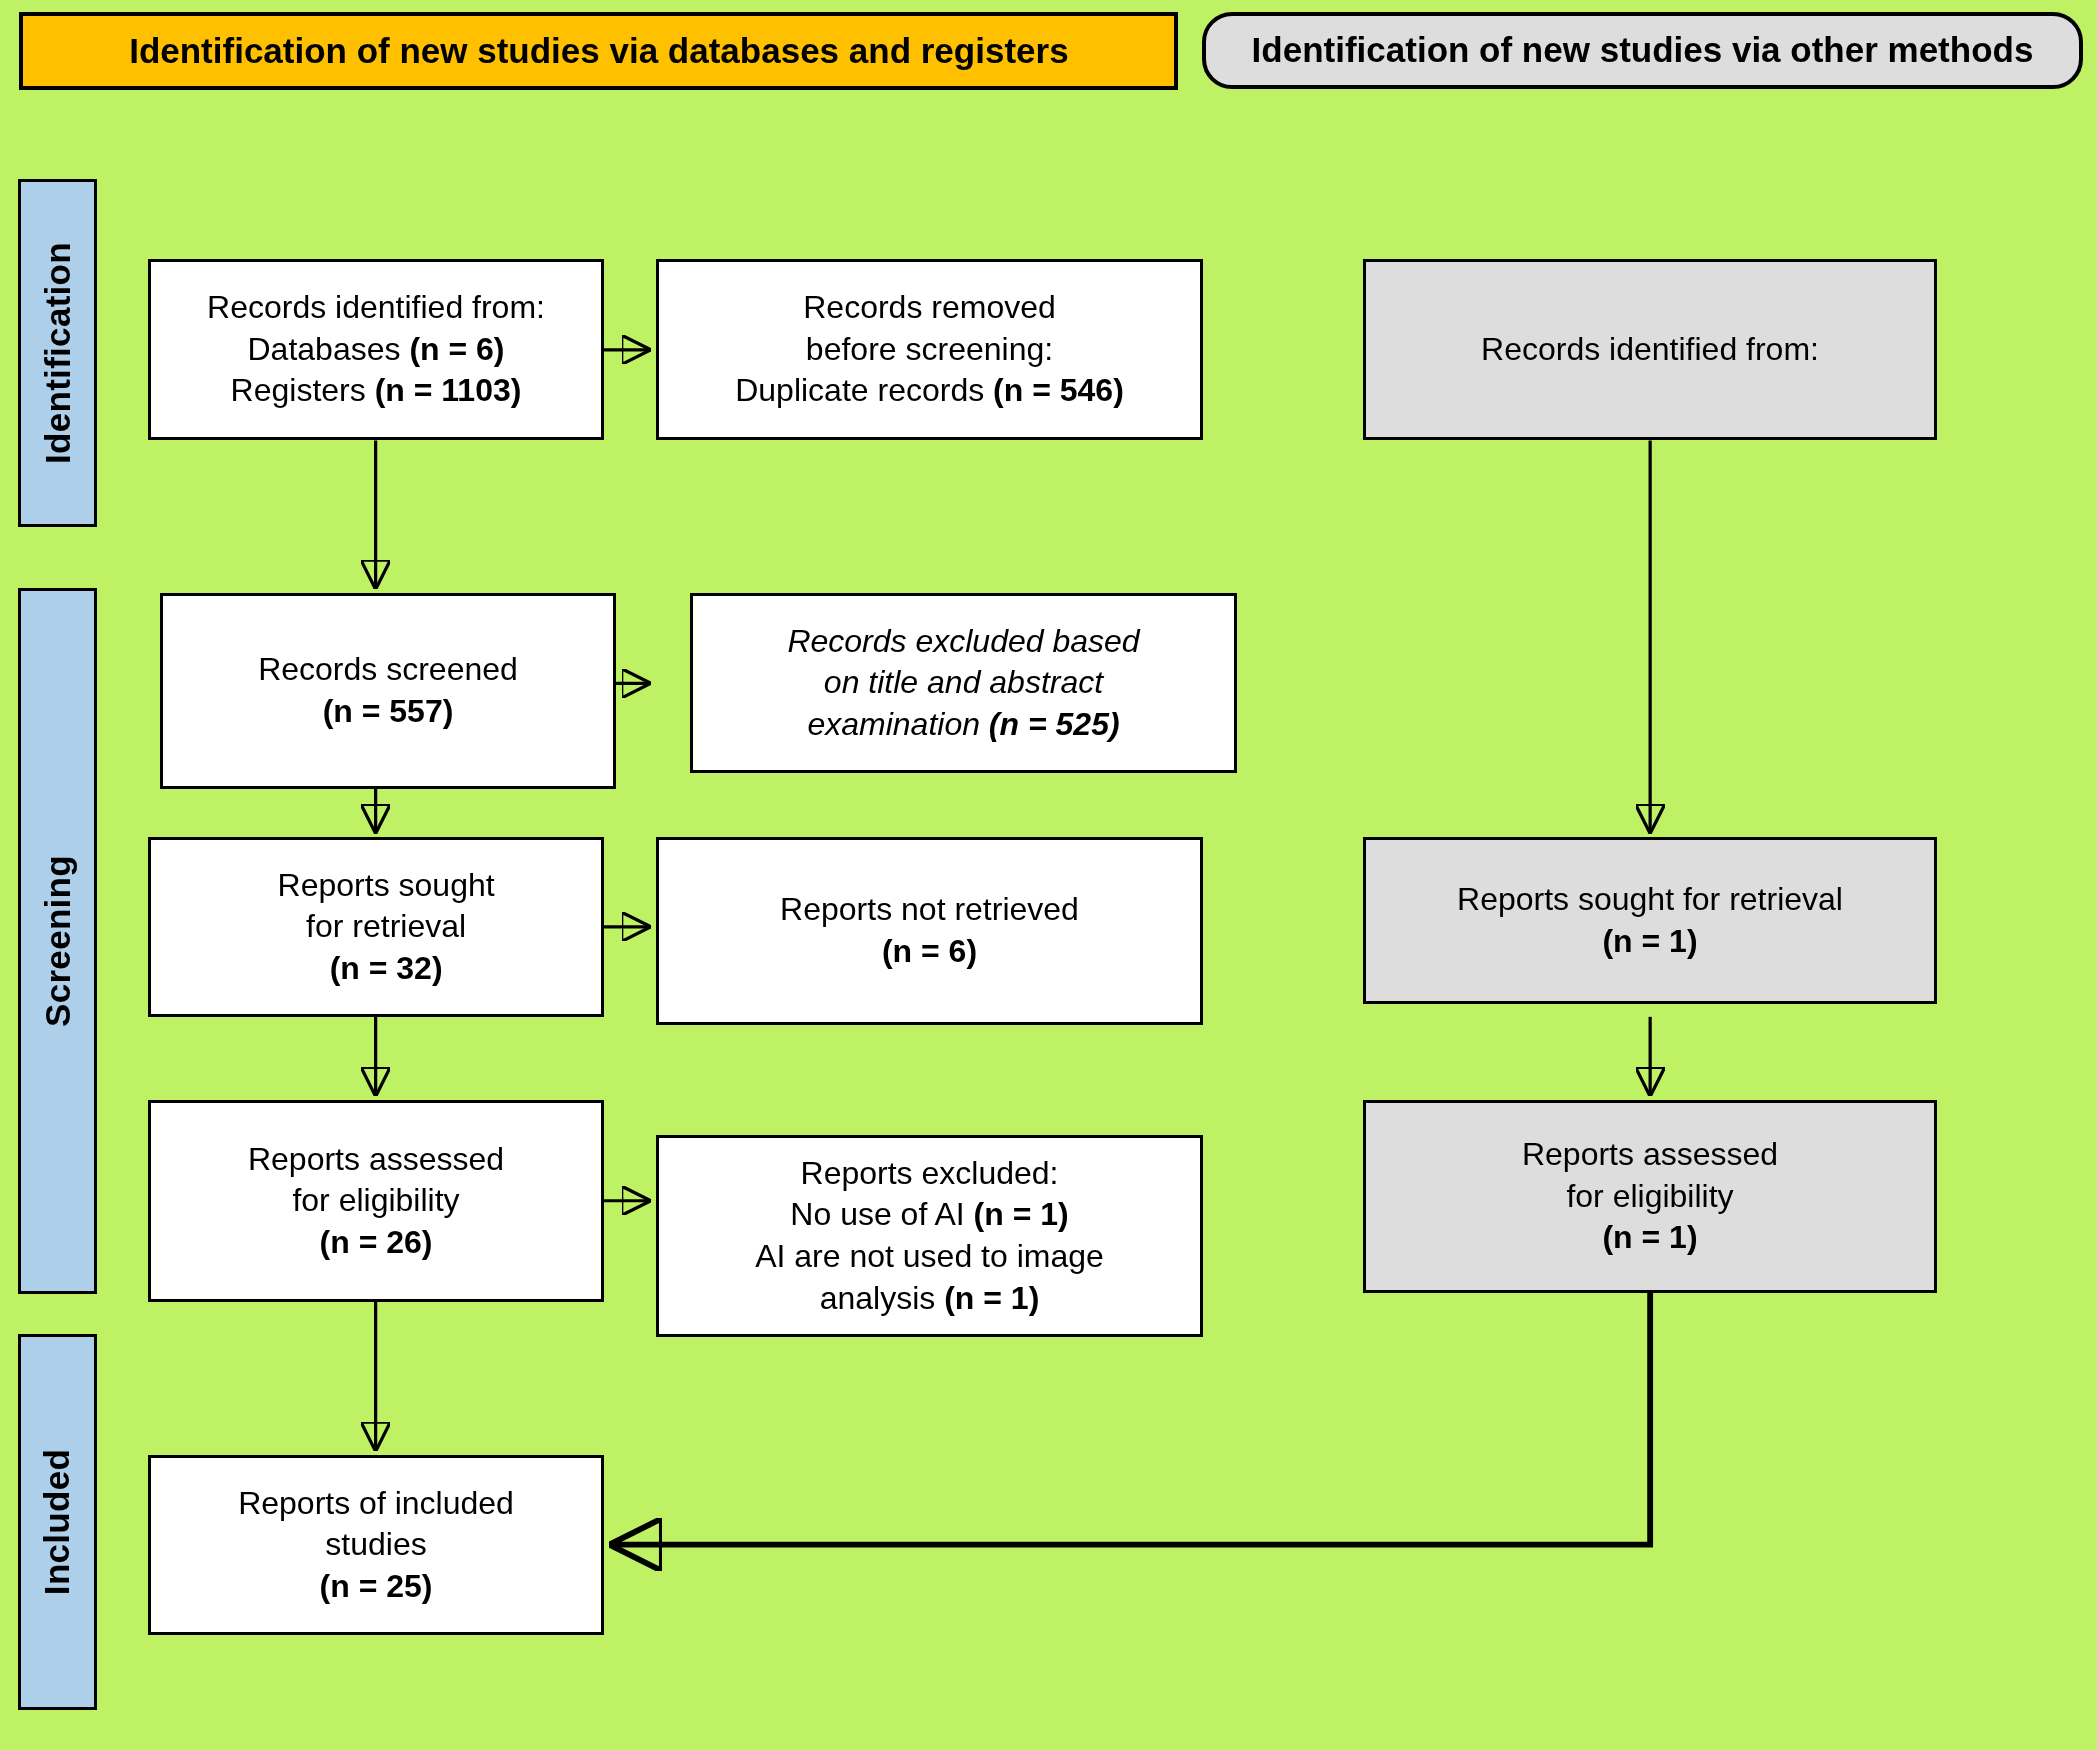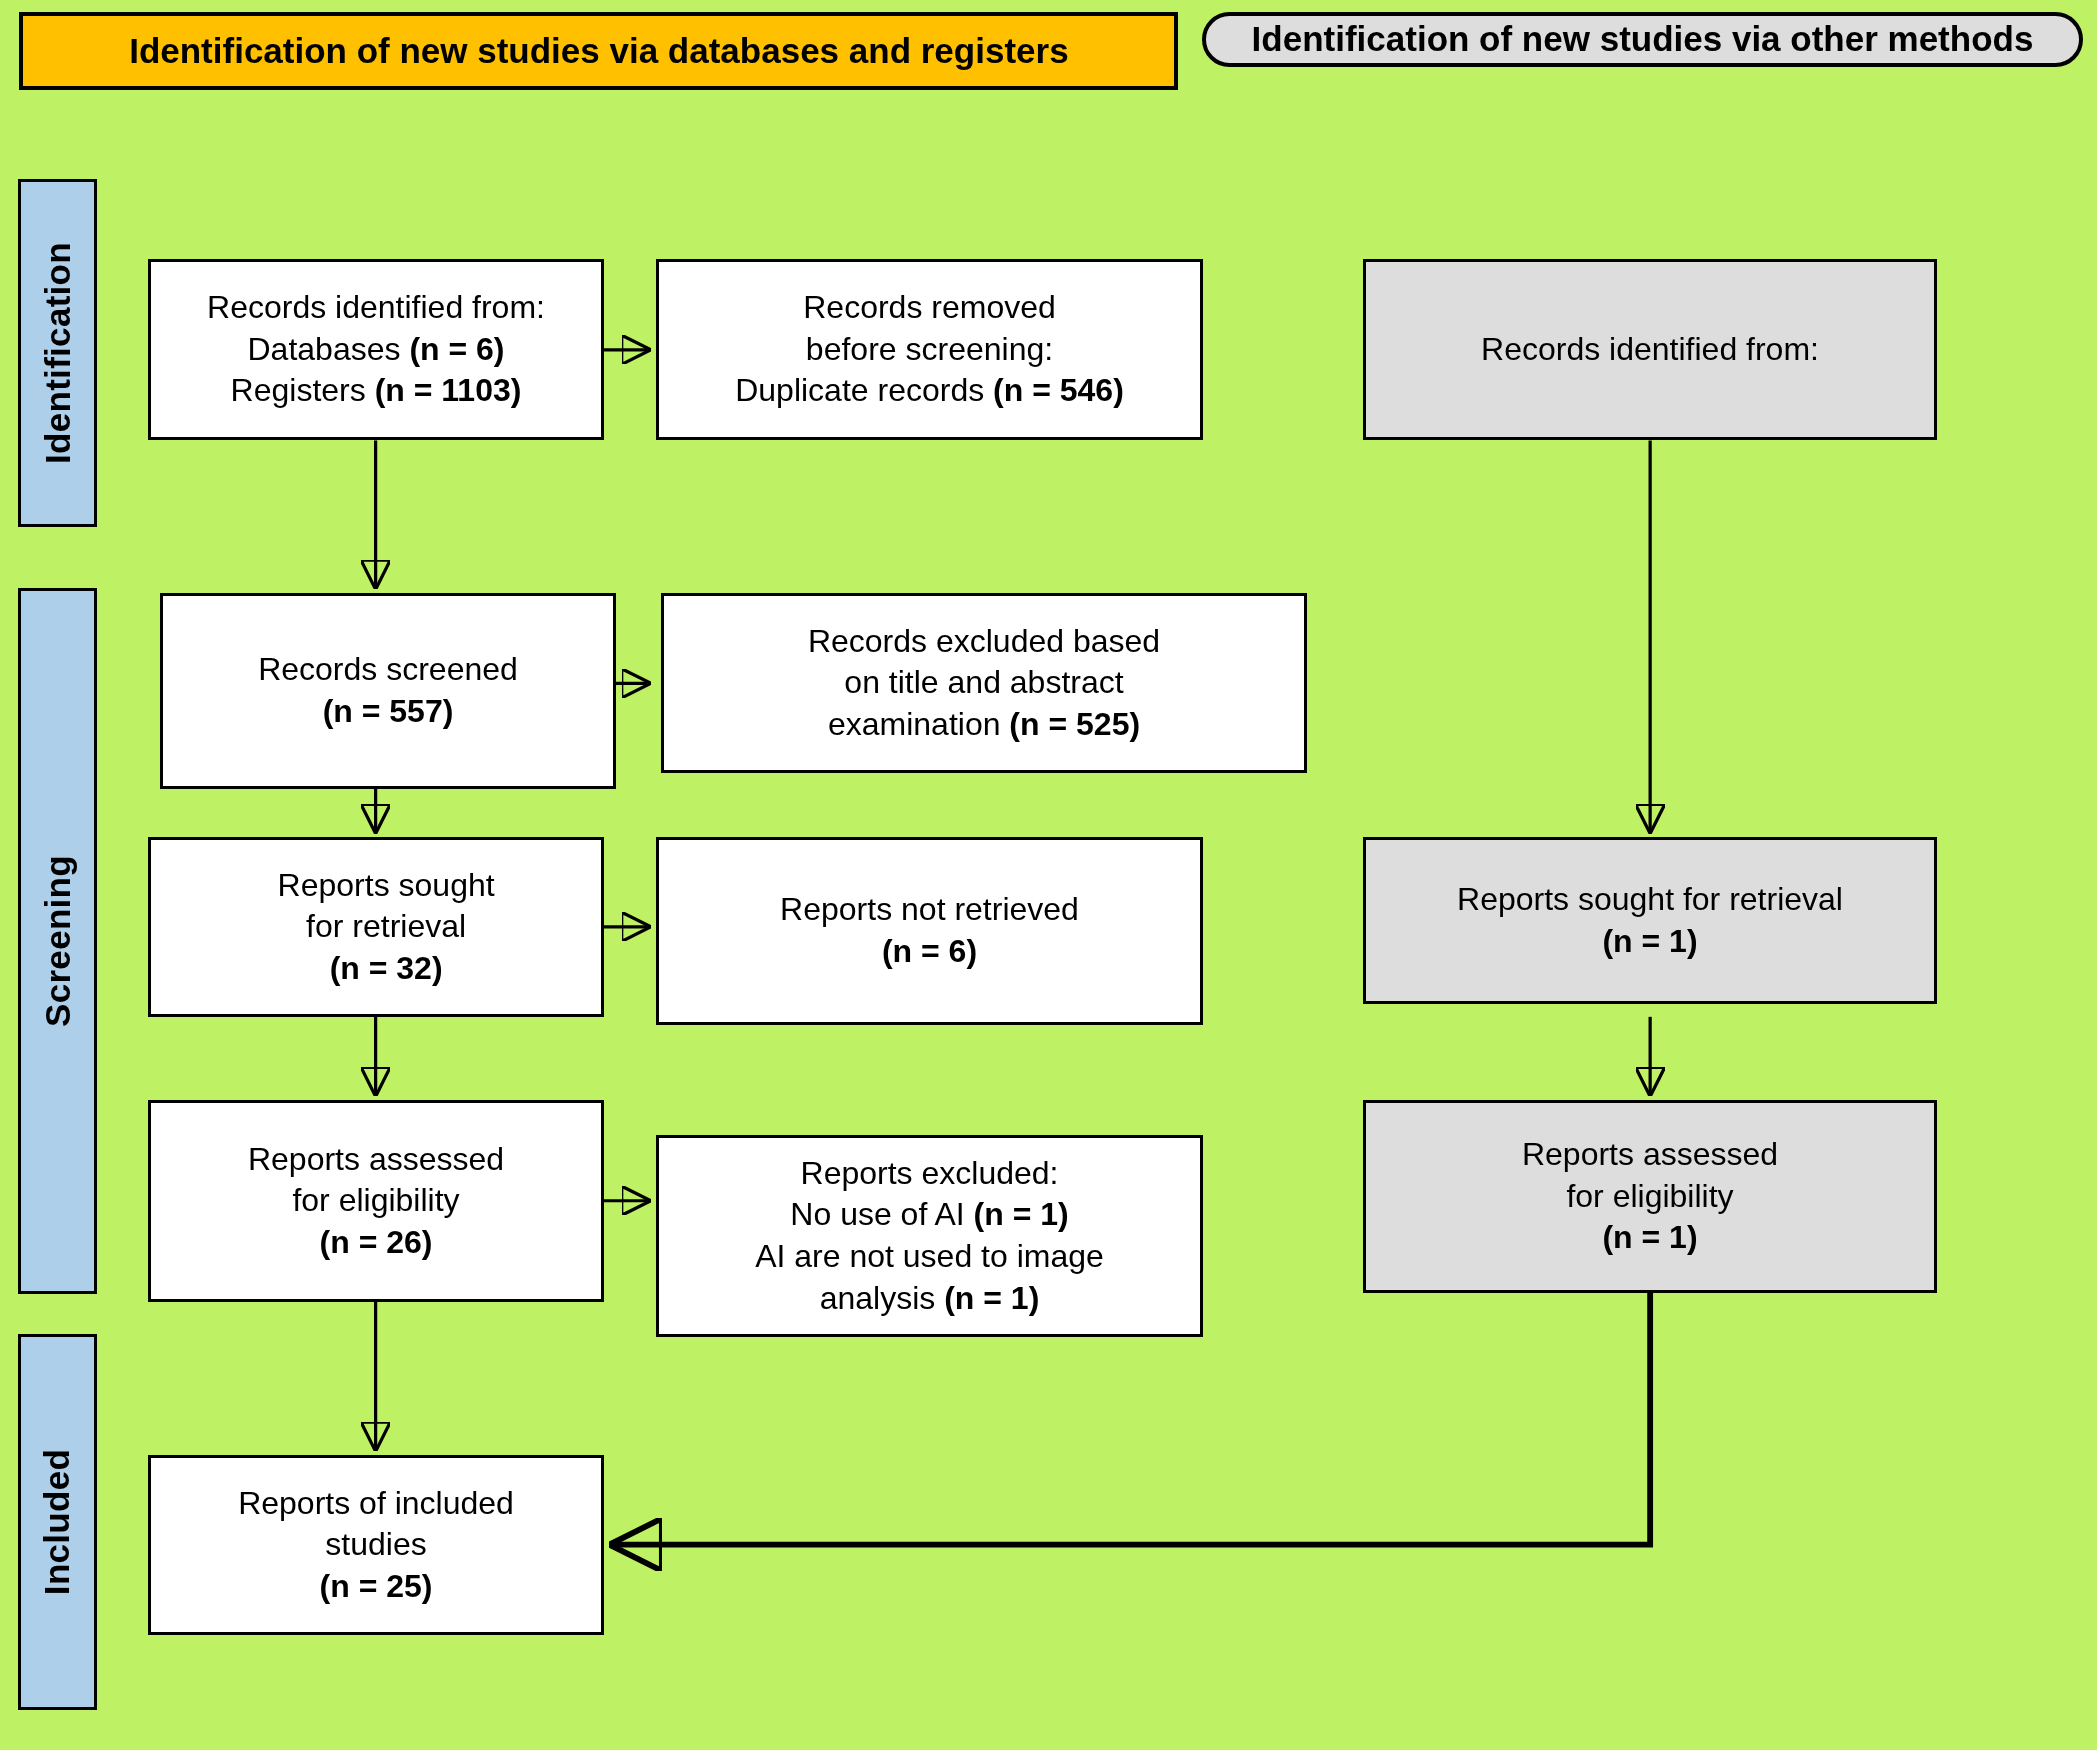--- a/index.html
+++ b/index.html
@@ -32,21 +32,21 @@
     line-height: 1.15;
     padding: 0 9px;
   }
   #banner-left {
     left: 19.4px;  top: 11.7px;
     width: 1159px; height: 78px;
     background: #FFC000;
   }
   #banner-right {
     left: 1202px; top: 11.7px;
-    width: 881px; height: 55px;
+    width: 881px; height: 77px;
     background: #DDDDDD;
     border-radius: 30px;
   }
 
   
   .phase {
     position: absolute;
     box-sizing: border-box;
     background: #AECFE9;
     border: 3.9px solid #000000;
@@ -86,21 +86,21 @@
     padding: 3.9px 7.8px;
   }
   .box.grey { background: #DDDDDD; }
   .box .ln { display: block; white-space: nowrap; }
   .box b { font-weight: bold; }
 
   
   #box-identified       { left: 148px;  top: 259px;  width: 456px;  height: 181px; }
   #box-removed          { left: 656px; top: 259px;  width: 547px;  height: 181px; }
   #box-screened         { left: 160px;  top: 593px;  width: 456px;  height: 196px; }
-  #box-excluded-ta      { left: 661px; top: 593px;  width: 646px;  height: 180px; }
+  #box-excluded-ta      { left: 690px; top: 593px;  width: 547px;  height: 180px; font-style: italic; }
   #box-sought           { left: 148px;  top: 837px; width: 456px;  height: 180px; padding-left: 28px; }
   #box-not-retrieved    { left: 656px; top: 837px; width: 547px;  height: 188px; }
   #box-assessed         { left: 148px;  top: 1100px; width: 456px;  height: 202px; }
   #box-excluded-reports { left: 656px; top: 1100px; width: 547px;  height: 202px; margin-top: 35px; }
   #box-included         { left: 148px;  top: 1455px; width: 456px;  height: 180px; }
 
   
   #box-citation         { left: 1363px; top: 259px;  width: 574px;  height: 181px; }
   #box-sought-other     { left: 1363px; top: 837px; width: 574px;  height: 167px; }
   #box-assessed-other   { left: 1363px; top: 1100px; width: 574px;  height: 193px; }

